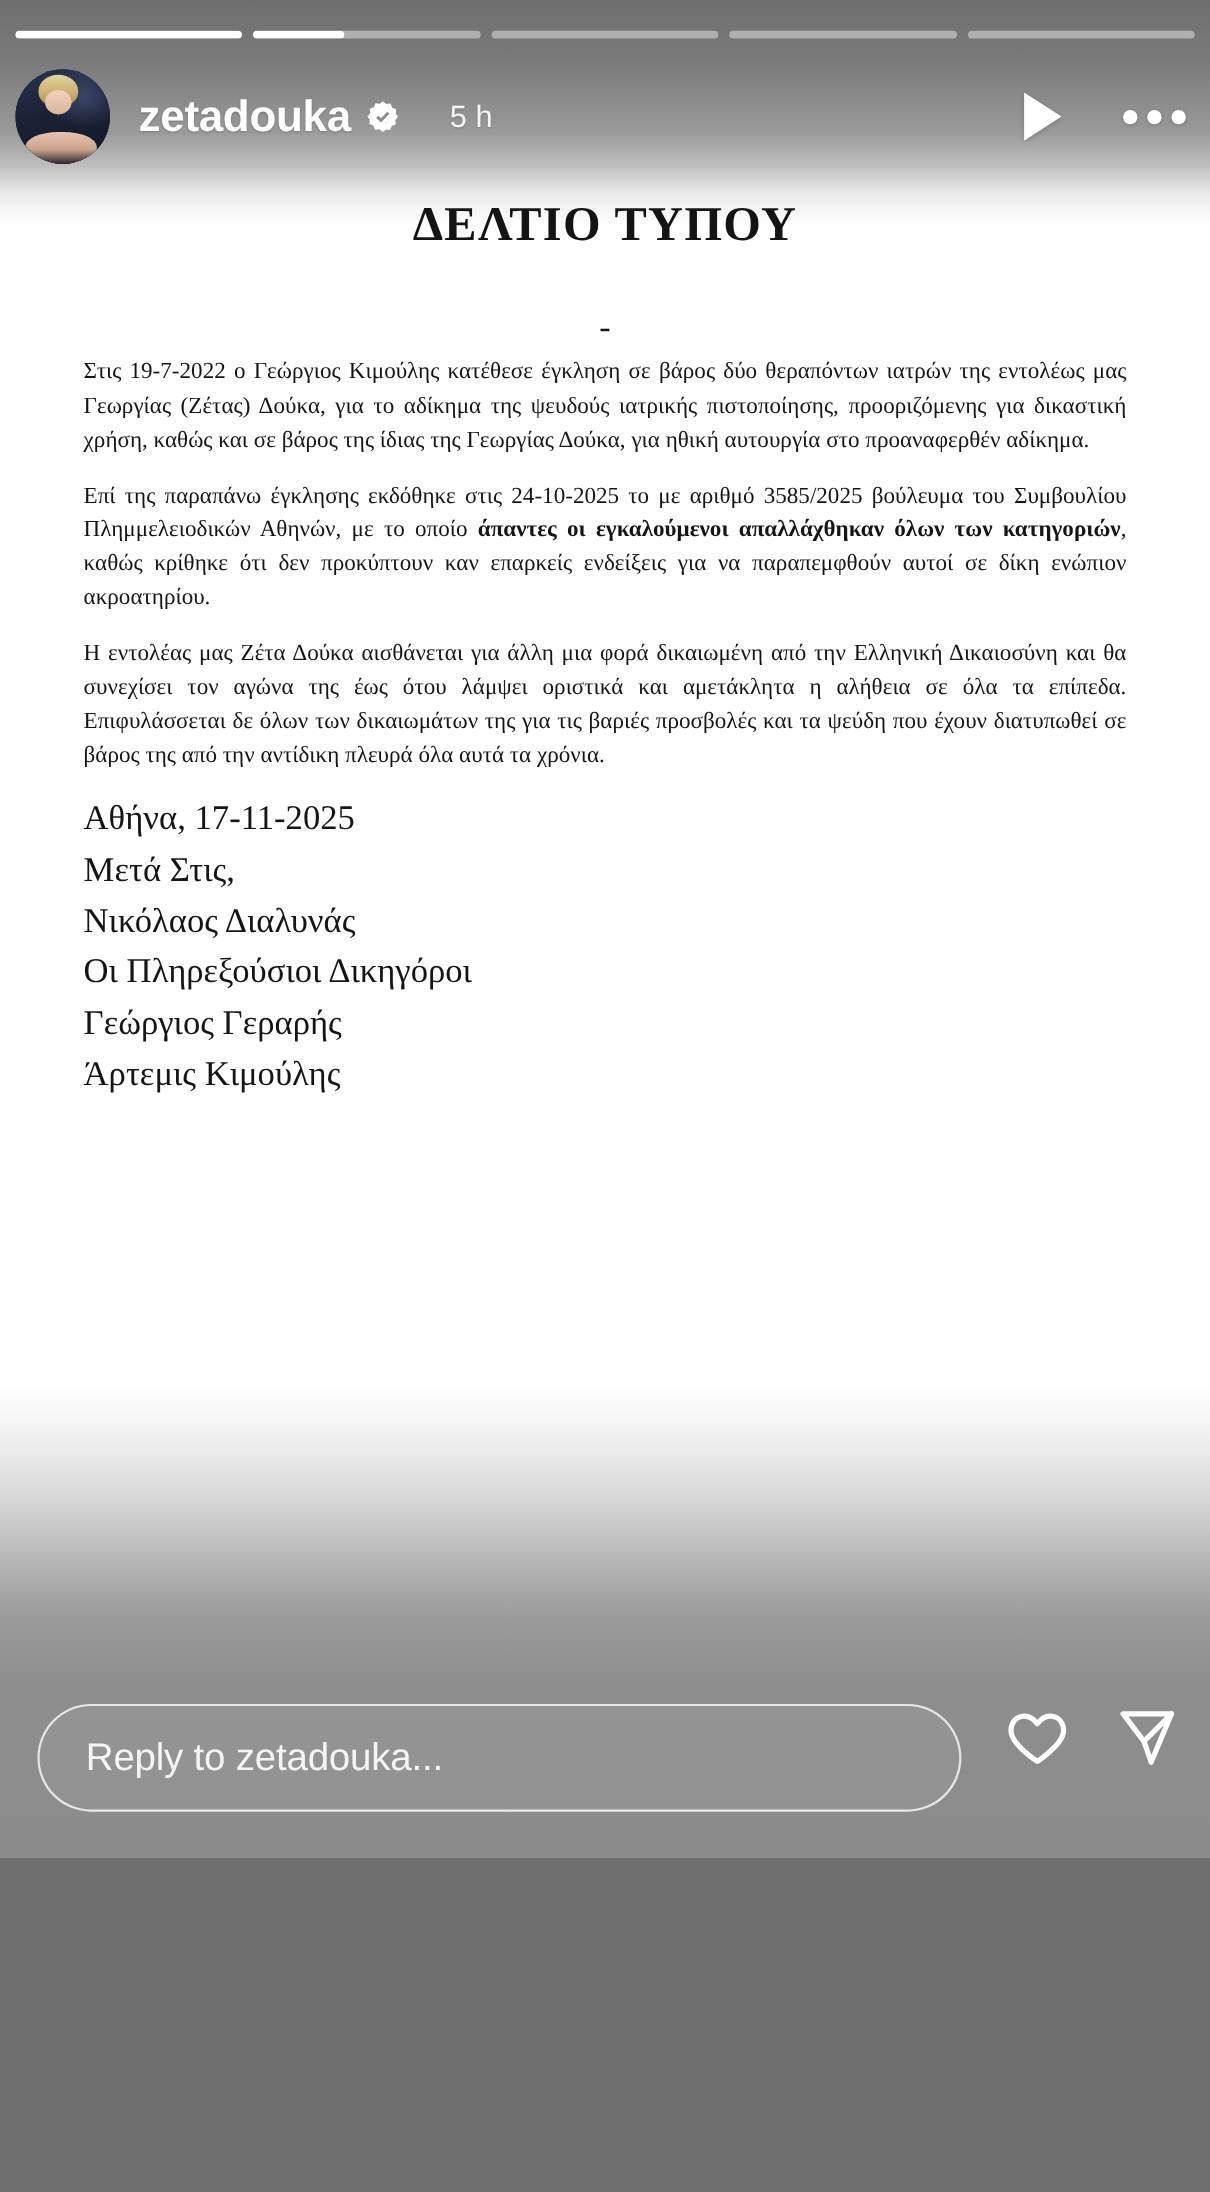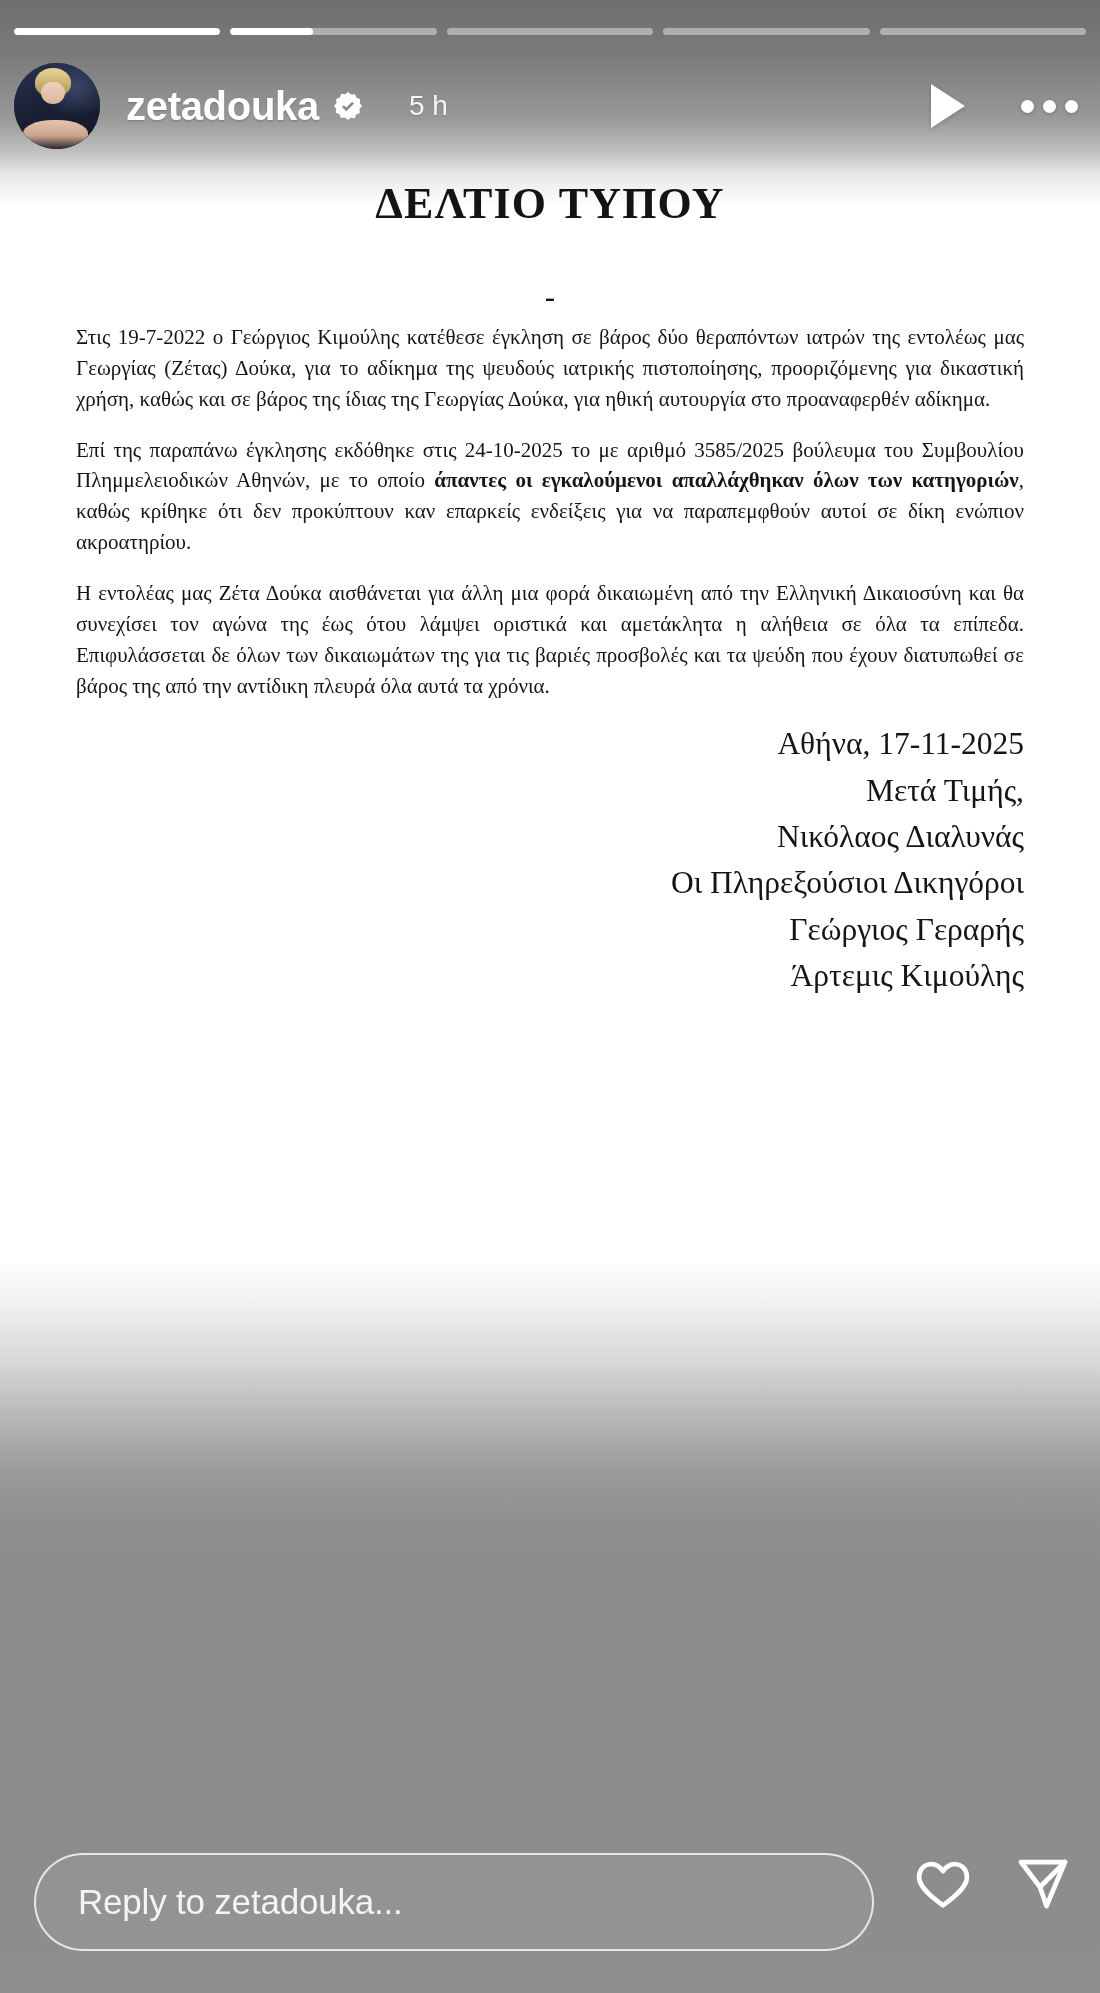--- a/index.html
+++ b/index.html
@@ -8,21 +8,21 @@
     width: 1100px;
     height: 1993px;
     background: #6f6f6f;
     font-family: "Liberation Sans", sans-serif;
     overflow: hidden;
   }
 
   #story {
     position: relative;
     width: 1100px;
-    height: 1993px;
+    height: 1689px;
     background: linear-gradient(180deg,
         #6e6e6e 0px,
         #7c7c7c 60px,
         #9a9a9a 120px,
         #bdbdbd 150px,
         #e8e8e8 175px,
         #ffffff 205px,
         #ffffff 1260px,
         #f2f2f2 1300px,
         #d9d9d9 1360px,
@@ -203,21 +203,20 @@
     margin-bottom: 20px;
     hyphens: none;
   }
   .doc-p b { font-weight: bold; }
 
   .sig-block {
     font-family: "Liberation Serif", "DejaVu Serif", serif;
     font-size: 31.5px;
     line-height: 1.47;
     color: #151515;
-    text-align: right;
     margin-top: 18px;
   }
   .sig-line { display: block; }
 
   
   .reply-bar {
     position: absolute;
     left: 34px;
     right: 26px;
     bottom: 42px;
@@ -309,21 +308,21 @@
     <div class="doc-dash">-</div>
 
     <p class="doc-p">Στις 19-7-2022 ο Γεώργιος Κιμούλης κατέθεσε έγκληση σε βάρος δύο θεραπόντων ιατρών της εντολέως μας Γεωργίας (Ζέτας) Δούκα, για το αδίκημα της ψευδούς ιατρικής πιστοποίησης, προοριζόμενης για δικαστική χρήση, καθώς και σε βάρος της ίδιας της Γεωργίας Δούκα, για ηθική αυτουργία στο προαναφερθέν αδίκημα.</p>
 
     <p class="doc-p"><span>Επί της παραπάνω έγκλησης εκδόθηκε στις 24-10-2025 το με αριθμό 3585/2025 βούλευμα του Συμβουλίου Πλημμελειοδικών Αθηνών, με το οποίο </span><b>άπαντες οι εγκαλούμενοι απαλλάχθηκαν όλων των κατηγοριών</b><span>, καθώς κρίθηκε ότι δεν προκύπτουν καν επαρκείς ενδείξεις για να παραπεμφθούν αυτοί σε δίκη ενώπιον ακροατηρίου.</span></p>
 
     <p class="doc-p">Η εντολέας μας Ζέτα Δούκα αισθάνεται για άλλη μια φορά δικαιωμένη από την Ελληνική Δικαιοσύνη και θα συνεχίσει τον αγώνα της έως ότου λάμψει οριστικά και αμετάκλητα η αλήθεια σε όλα τα επίπεδα. Επιφυλάσσεται δε όλων των δικαιωμάτων της για τις βαριές προσβολές και τα ψεύδη που έχουν διατυπωθεί σε βάρος της από την αντίδικη πλευρά όλα αυτά τα χρόνια.</p>
 
     <div class="sig-block">
       <span class="sig-line">Αθήνα, 17-11-2025</span>
-      <span class="sig-line">Μετά Τιμής,</span>
+      <span class="sig-line">Μετά Στις,</span>
       <span class="sig-line">Νικόλαος Διαλυνάς</span>
       <span class="sig-line">Οι Πληρεξούσιοι Δικηγόροι</span>
       <span class="sig-line">Γεώργιος Γεραρής</span>
       <span class="sig-line">Άρτεμις Κιμούλης</span>
     </div>
   </div>
 
   <div class="reply-bar">
     <div class="reply-input">
       <span class="reply-placeholder">Reply to zetadouka...</span>

